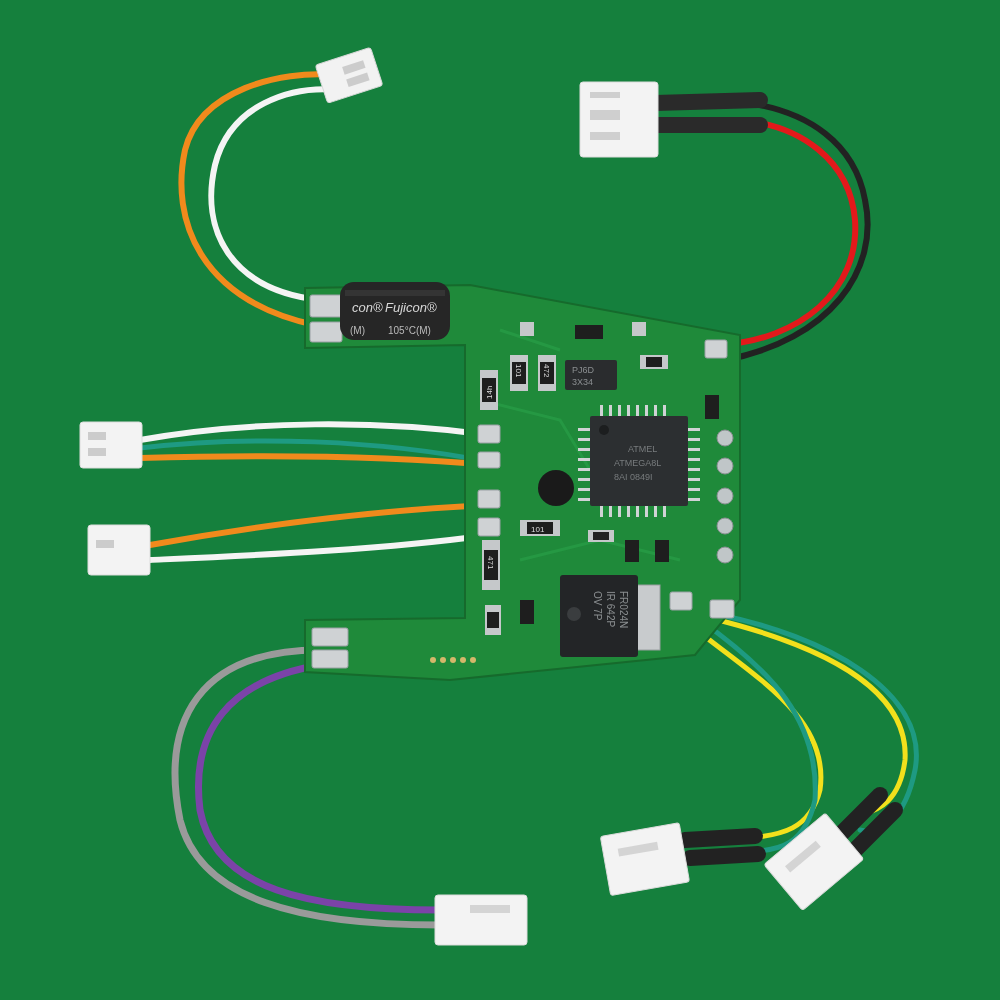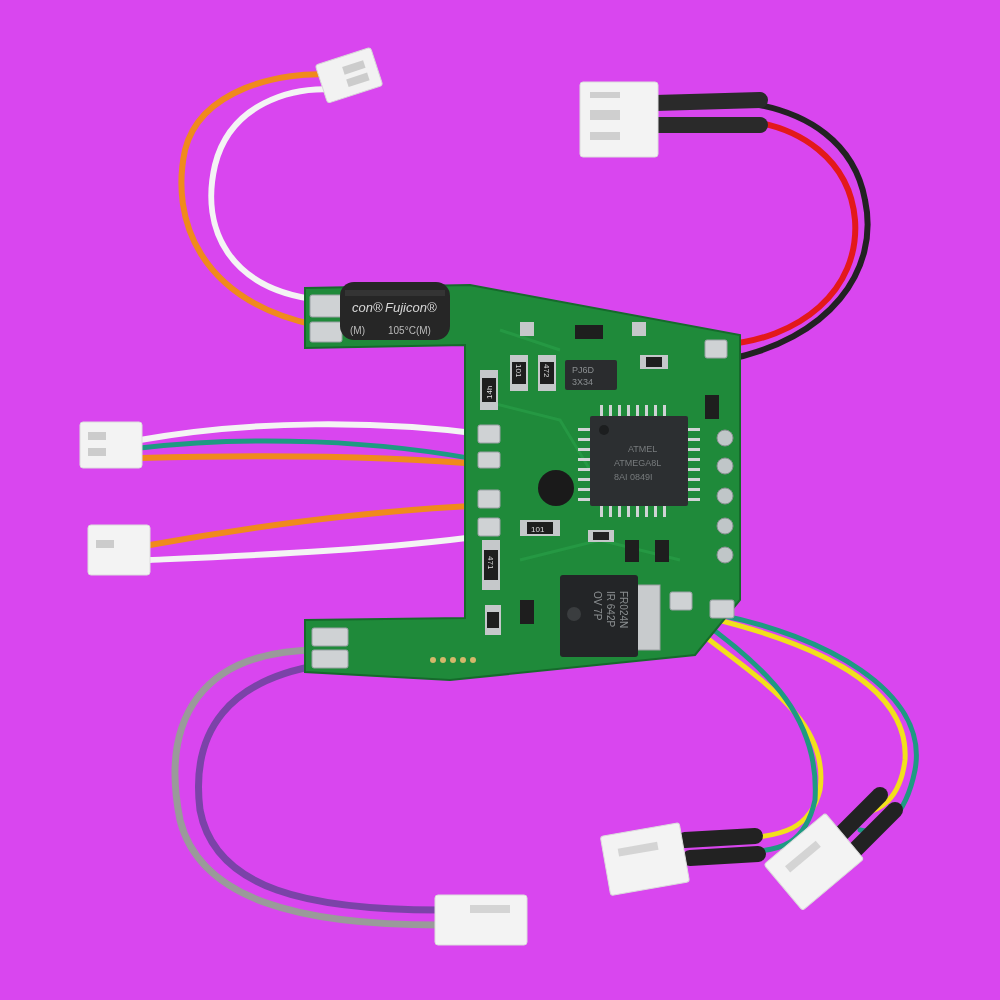--- a/index.html
+++ b/index.html
@@ -1,16 +1,16 @@
 <!DOCTYPE html>
 <html><head>
 <meta charset="utf-8">
 <style>
   html,body{margin:0;padding:0;background:#ffffff;}
-  #stage{position:relative;width:1000px;height:1000px;overflow:hidden;background:#d946ef;font-family:"Liberation Sans",sans-serif;}
+  #stage{position:relative;width:1000px;height:1000px;overflow:hidden;background:#15803d;font-family:"Liberation Sans",sans-serif;}
   svg{position:absolute;left:0;top:0;}
   .lbl{font-family:"Liberation Sans",sans-serif;}
 </style>
 </head>
 <body>
 
 <div id="stage">
 <svg width="1000" height="1000" viewBox="0 0 1000 1000">
 
   <g fill="none" stroke-linecap="round">

